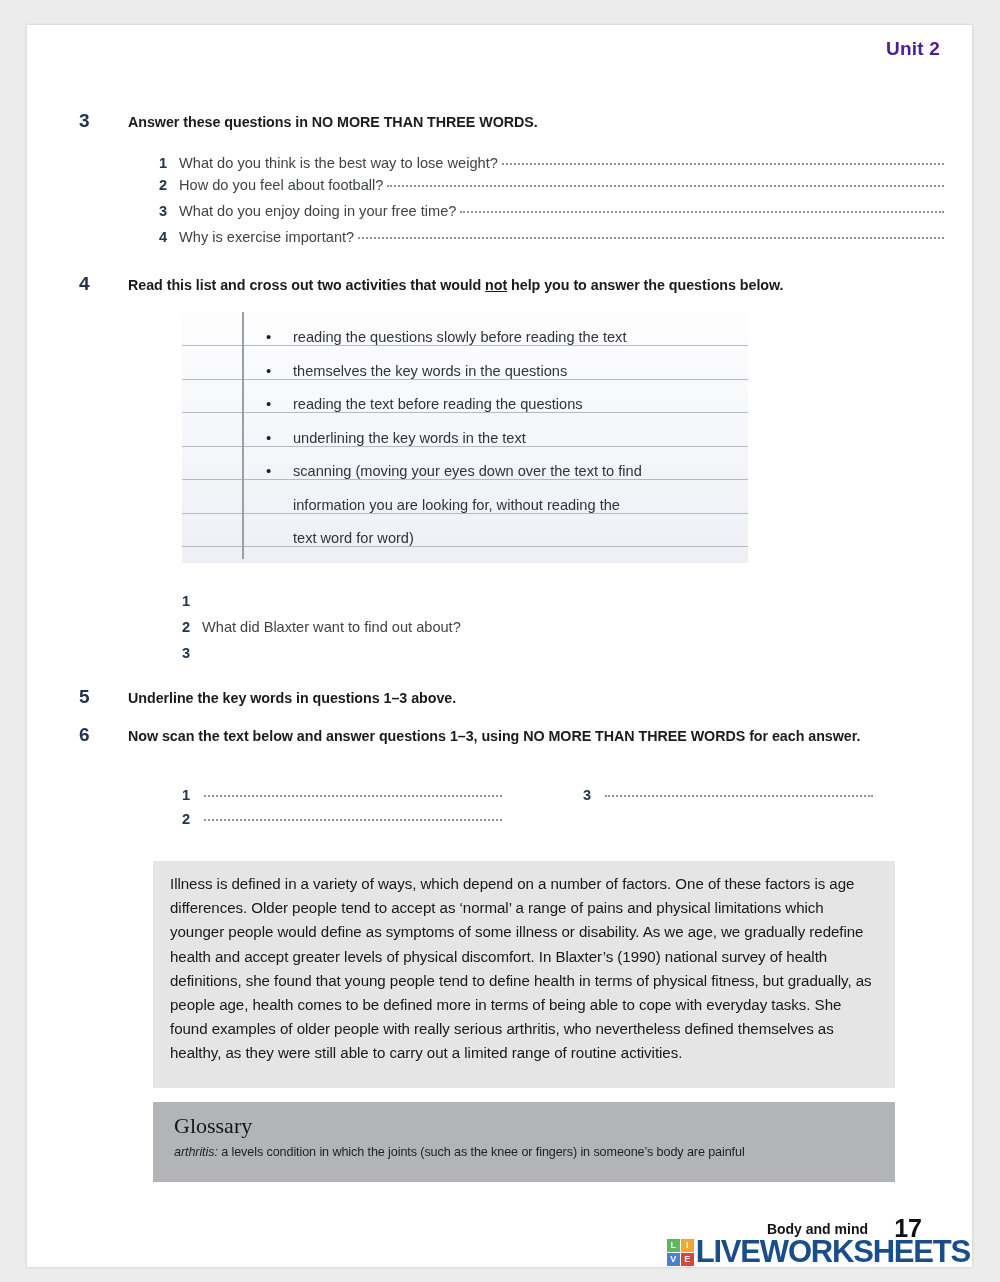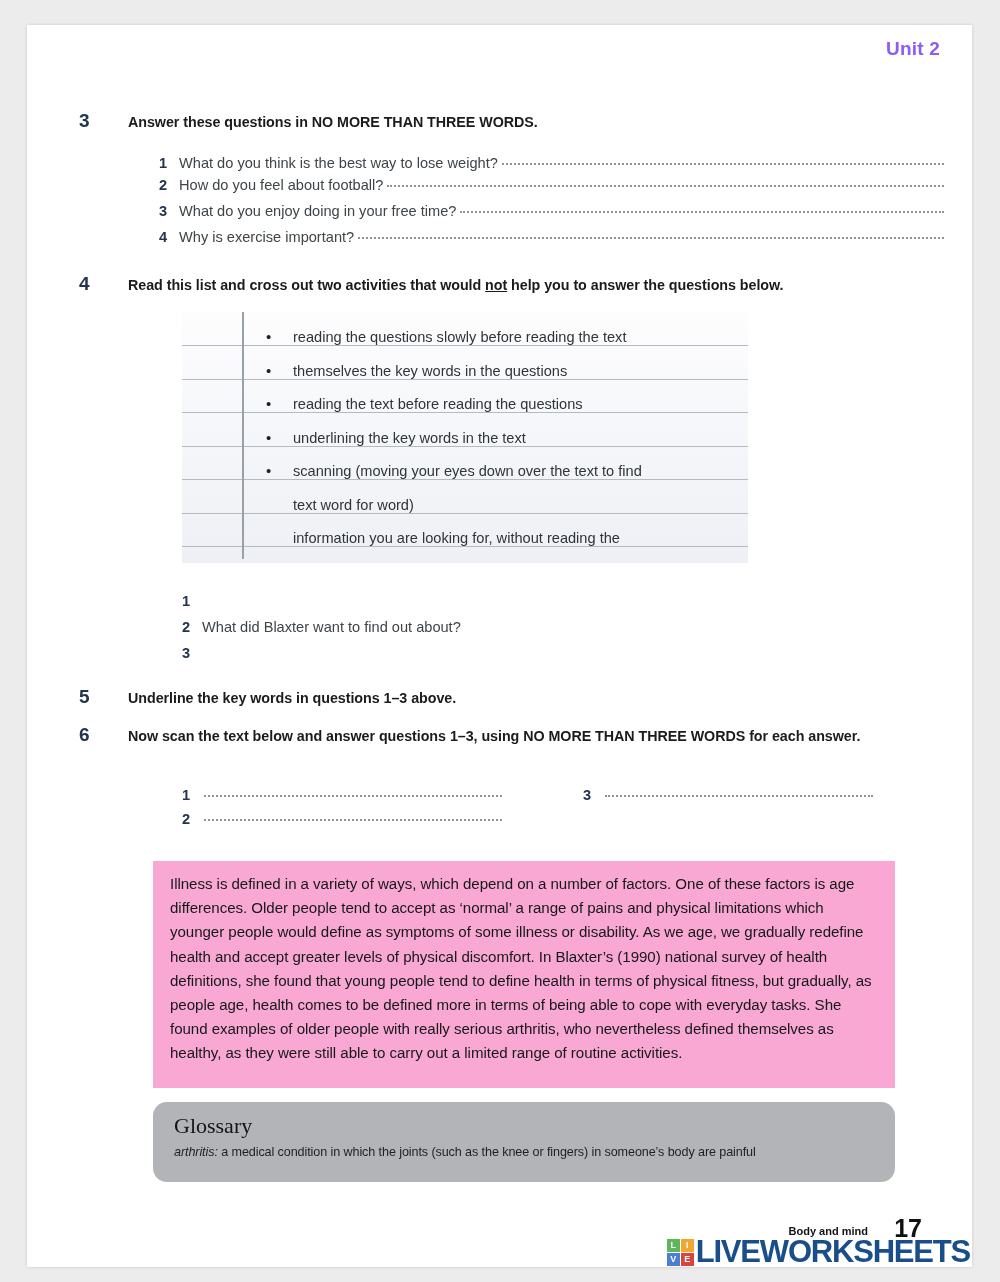--- a/index.html
+++ b/index.html
@@ -208,21 +208,21 @@
     position: absolute;
     left: 0;
     right: 0;
     bottom: 0;
     height: 58px;
   }
   #book-title {
     position: absolute;
     right: 104px;
     bottom: 30px;
-    font-size: 11px;
+    font-size: 14px;
     font-weight: bold;
     color: #111315;
   }
   #page-no {
     position: absolute;
     right: 50px;
     bottom: 24px;
     font-size: 25px;
     font-weight: bold;
     color: #0f1113;
@@ -257,21 +257,21 @@
     letter-spacing: -1.2px;
     line-height: 30px;
     text-align: right;
   }
 </style>
 </head>
 <body>
 
 <div id="page">
 
-  <div id="unit-header" style="color: #8b5cf6; text-align: right;">Unit 2</div>
+  <div id="unit-header" style="color: #4c1d95; text-align: right;">Unit 2</div>
 
   <div class="exercise" style="top:85px;">
     <div class="ex-num" style="color: rgb(34, 52, 79);">3</div>
     <div class="ex-instr">Answer these questions in NO MORE THAN THREE WORDS.</div>
   </div>
   <div class="qrow" style="top:130px;">
     <span class="qn" style="color: rgb(34, 52, 79);">1</span>
     <span class="qtext">What do you think is the best way to lose weight?</span>
     <span class="leader"></span>
   </div>
@@ -320,24 +320,24 @@
       </div>
       <div class="bline">
         <span class="dot">•</span>
         <span>underlining the key words in the text</span>
       </div>
       <div class="bline">
         <span class="dot">•</span>
         <span>scanning (moving your eyes down over the text to find</span>
       </div>
       <div class="bline">
+        <span>information you are looking for, without reading the</span>
+      </div>
+      <div class="bline">
         <span>text word for word)</span>
-      </div>
-      <div class="bline">
-        <span>information you are looking for, without reading the</span>
       </div>
     </div>
   </div>
 
   <div class="qrow no-leader" style="top:568px;left:155px;">
     <span class="qn" style="color: rgb(34, 52, 79);">1</span>
     <span class="leader"></span>
   </div>
   <div class="qrow no-leader" style="top:594px;left:155px;">
     <span class="qn" style="color: rgb(34, 52, 79);">2</span>
@@ -367,28 +367,28 @@
     <div class="ansrow" style="left:155px;top:24px;">
       <span class="an" style="color: rgb(34, 52, 79);">2</span>
       <span class="aline" style="width:298px;"></span>
     </div>
     <div class="ansrow" style="left:556px;top:0px;">
       <span class="an" style="color: rgb(34, 52, 79);">3</span>
       <span class="aline" style="width:268px;"></span>
     </div>
   </div>
 
-  <div id="passage" style="background: #f9a8d4;">
+  <div id="passage" style="background: #e5e5e5;">
     <span>Illness is defined in a variety of ways, which depend on a number of factors. One of these factors is age differences. Older people tend to accept as ‘normal’ a range of pains and physical limitations which younger people would define as symptoms of some illness or disability. As we age, we gradually redefine health and accept greater levels of physical discomfort. In Blaxter’s (1990) national survey of health definitions, she found that young people tend to define health in terms of physical fitness, but gradually, as people age, health comes to be defined more in terms of being able to cope with everyday tasks. She found examples of older people with really serious arthritis, who nevertheless defined themselves as healthy, as they were still able to carry out a limited range of routine activities.</span>
   </div>
 
-  <div id="glossary" style="background: rgb(179, 180, 183); border-radius: 14px;">
+  <div id="glossary" style="background: rgb(179, 180, 183);">
     <div class="g-title">Glossary</div>
     <div class="g-def">
-      <i>arthritis:</i><span> a medical condition in which the joints (such as the knee or fingers) in someone’s body are painful</span>
+      <i>arthritis:</i><span> a levels condition in which the joints (such as the knee or fingers) in someone’s body are painful</span>
     </div>
   </div>
 
   <div id="footer">
     <div id="book-title">Body and mind</div>
     <div id="page-no">17</div>
     <div id="lw-logo">
       <div id="lw-tiles">
         <span style="background: rgb(92, 184, 92);">L</span>
         <span style="background: rgb(240, 168, 48);">I</span>

